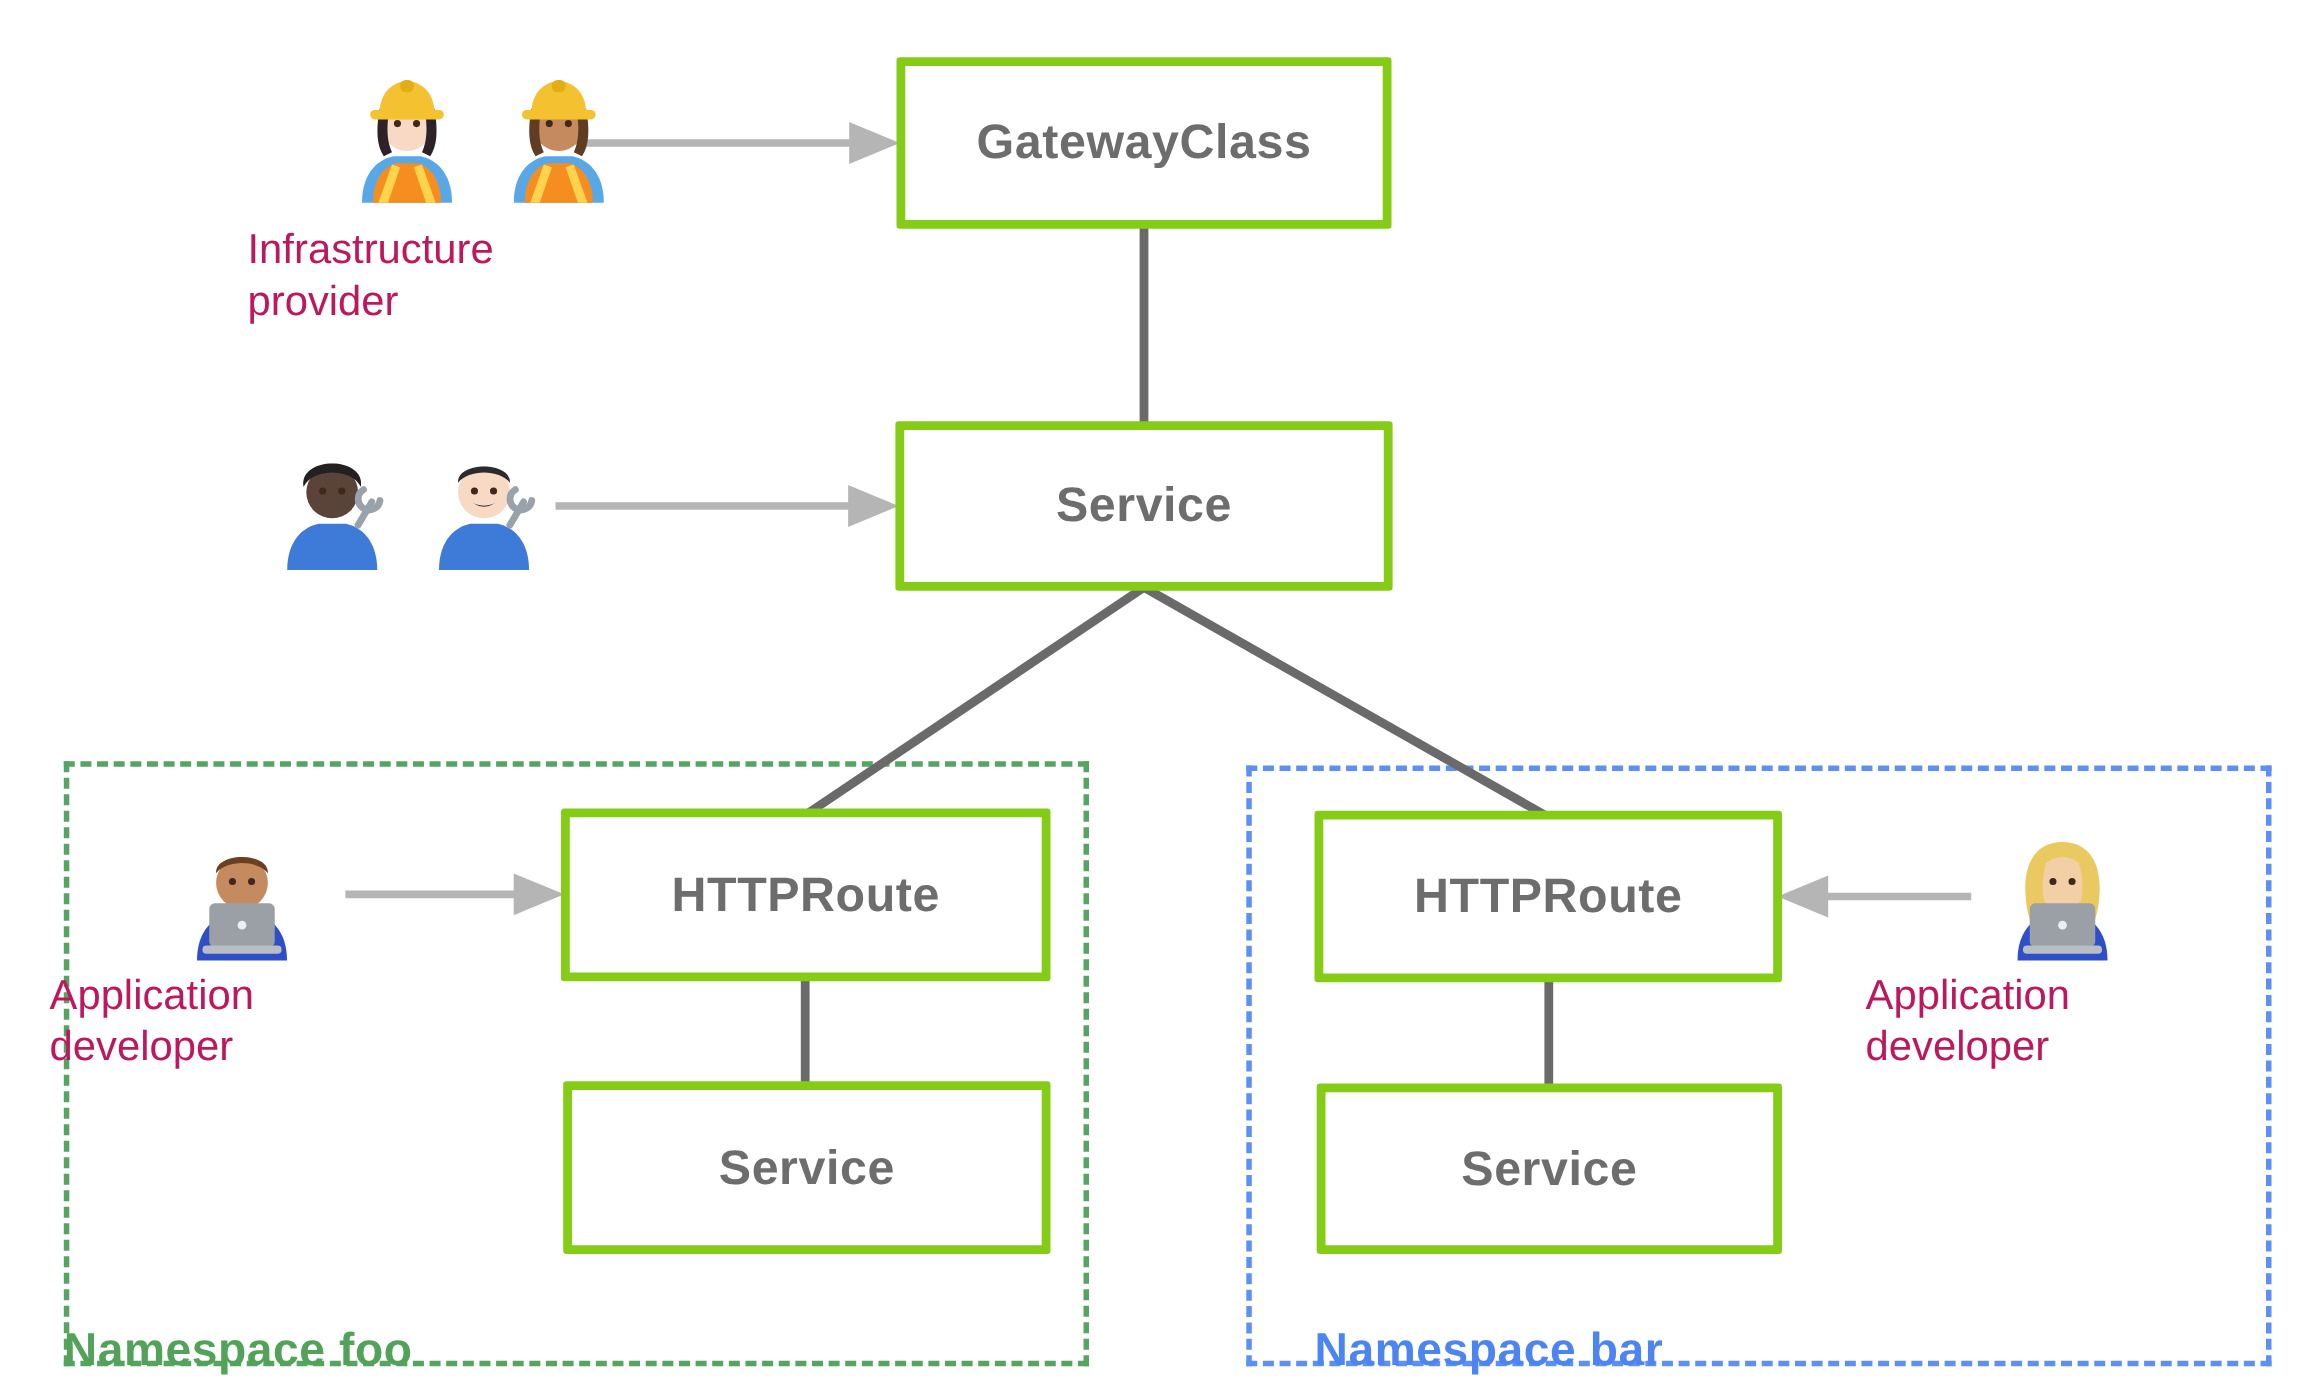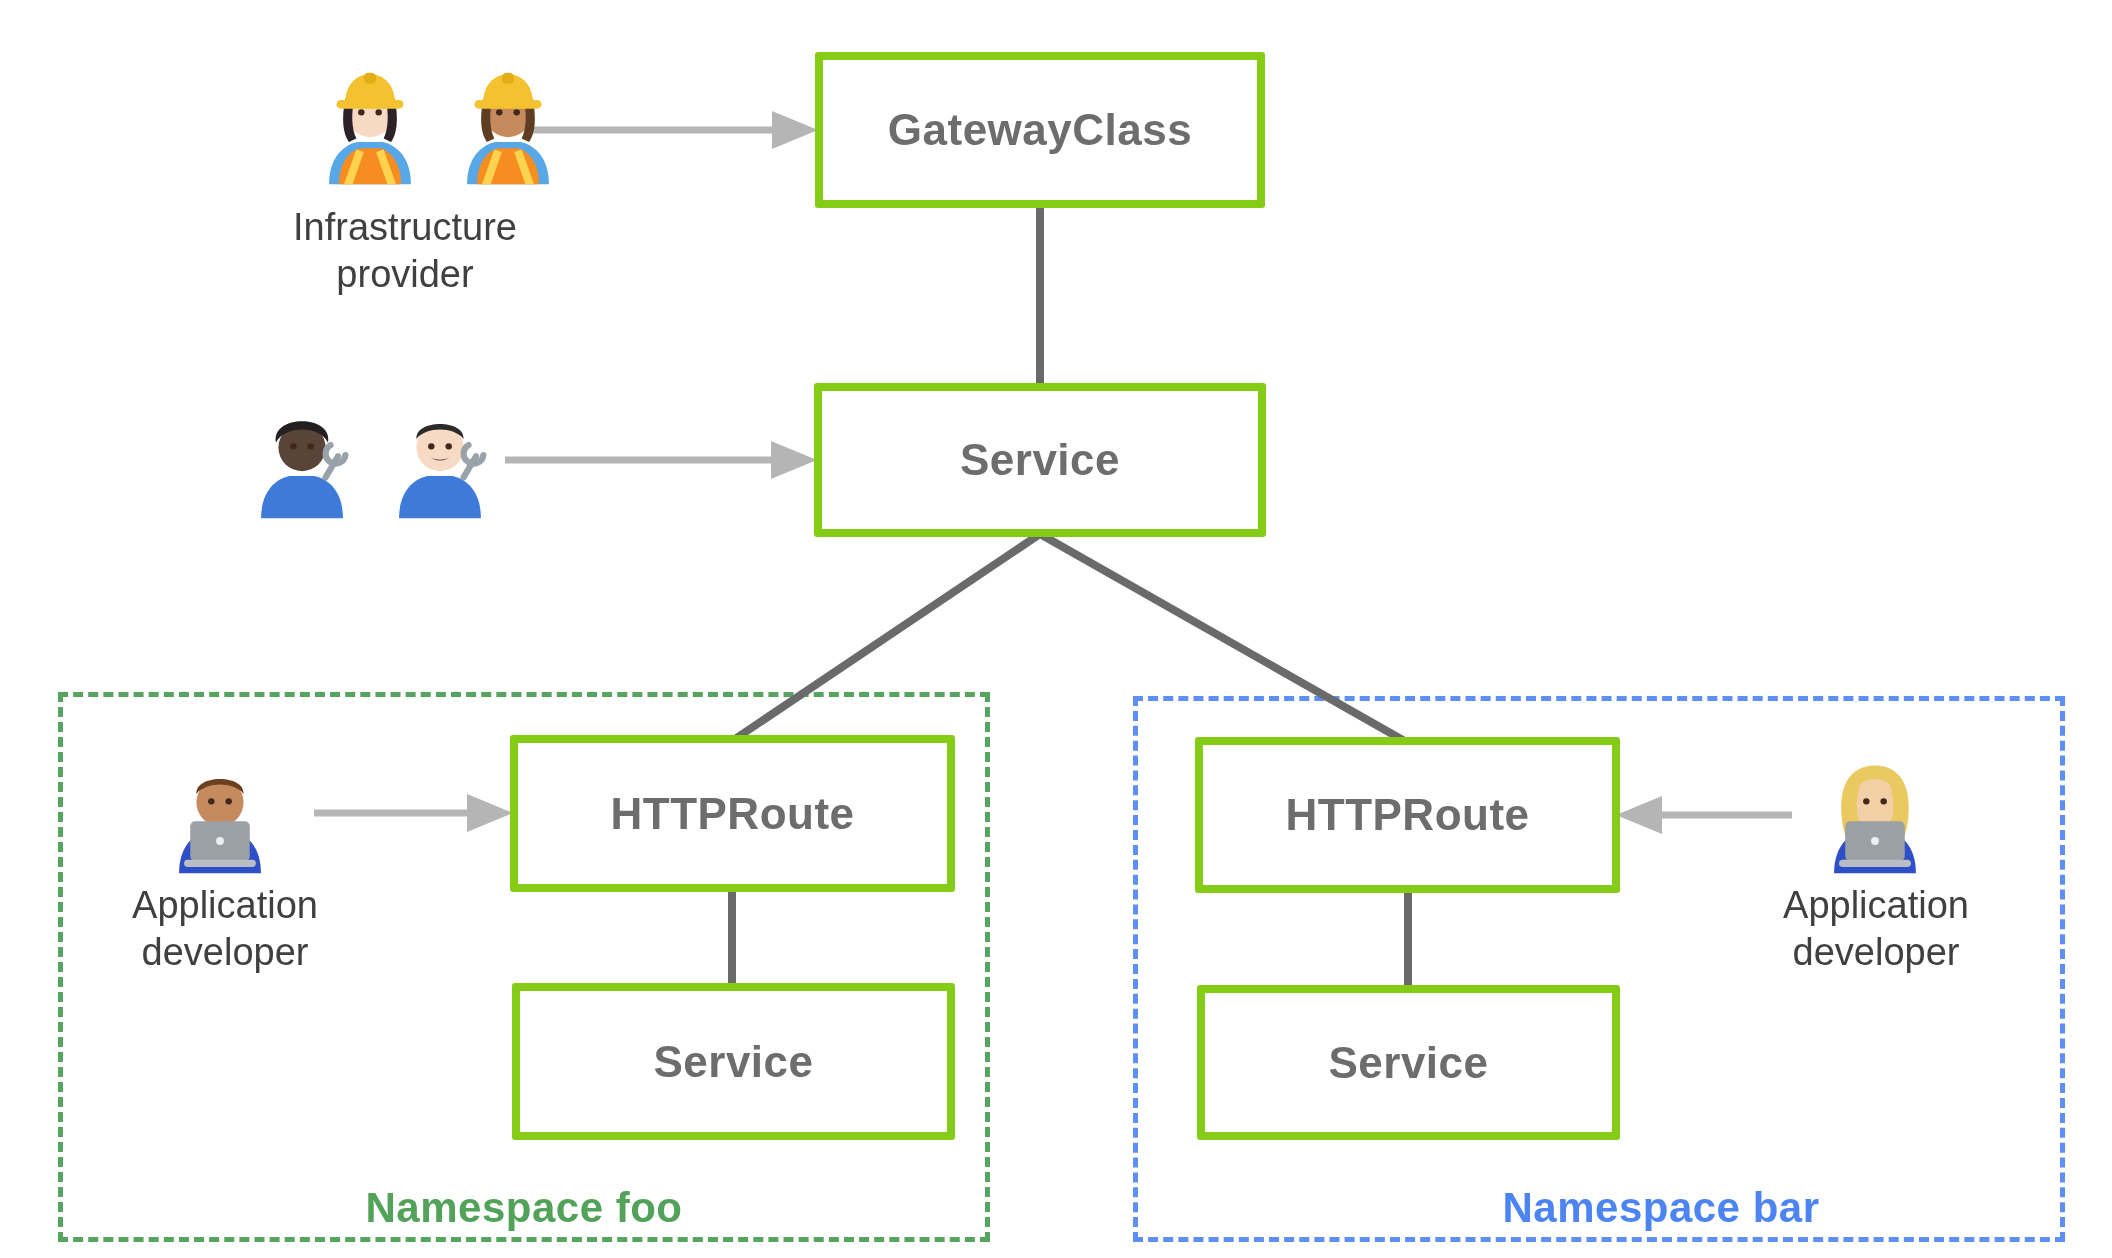--- a/index.html
+++ b/index.html
@@ -2,28 +2,28 @@
 <html><head>
 <meta charset="utf-8">
 <title>Diagram</title>
 <style>
   html,body{margin:0;padding:0;background:#ffffff;}
   #stage{position:relative;width:2112px;height:1258px;background:#ffffff;overflow:hidden;
          font-family:"Liberation Sans", sans-serif;}
   #edges{position:absolute;left:0;top:0;z-index:2;}
   .ns{position:absolute;z-index:1;background:transparent;box-sizing:border-box;
       border:5px dashed #999;}
-  .ns-label{position:absolute;z-index:1;text-align:center;
-      font:700 42px "Liberation Sans", sans-serif;letter-spacing:.5px;}
+  .ns-label{position:absolute;z-index:1;
+      font:700 42px "Liberation Sans", sans-serif;letter-spacing:.5px;margin-top:19px;}
   .node{position:absolute;z-index:3;background:#ffffff;box-sizing:border-box;
       border:8px solid #84cc16;border-radius:3px;display:flex;align-items:center;justify-content:center;}
   .node-label{font:700 44px "Liberation Sans", sans-serif;color:#6d6d6d;letter-spacing:.5px;}
   .persona-icons{position:absolute;z-index:4;display:flex;gap:14px;}
   .persona-icons svg{display:block;}
-  .person-label{position:absolute;z-index:4;text-align:center;color:#404040;
+  .person-label{position:absolute;z-index:4;text-align:left;color:#be185d;
       font:400 38px "Liberation Sans", sans-serif;line-height:47px;white-space:pre-line;}
 </style>
 </head>
 <body>
 
 <div id="stage" style="width: 2112px; height: 1258px;">
   <svg id="edges" width="2112" height="1258" viewBox="0 0 2112 1258">
       <line x1="1040" y1="206" x2="1040" y2="387" stroke="#6a6a6a" stroke-width="8"></line>
       <line x1="1040" y1="534" x2="732" y2="741" stroke="#6a6a6a" stroke-width="8"></line>
       <line x1="1040" y1="534" x2="1408" y2="743" stroke="#6a6a6a" stroke-width="8"></line>

